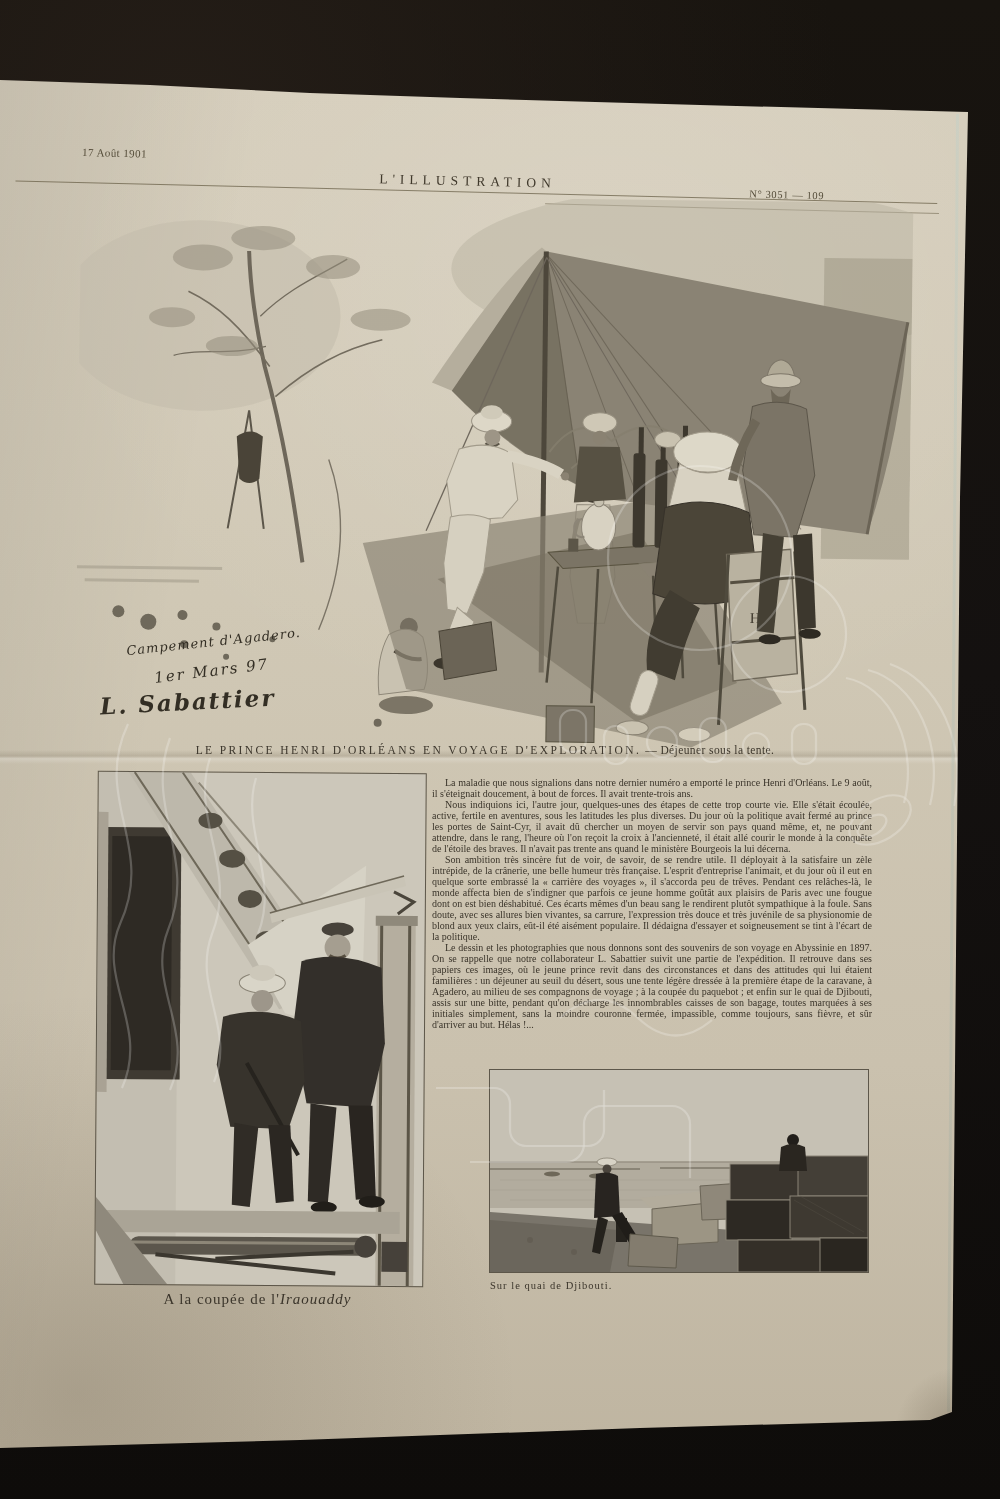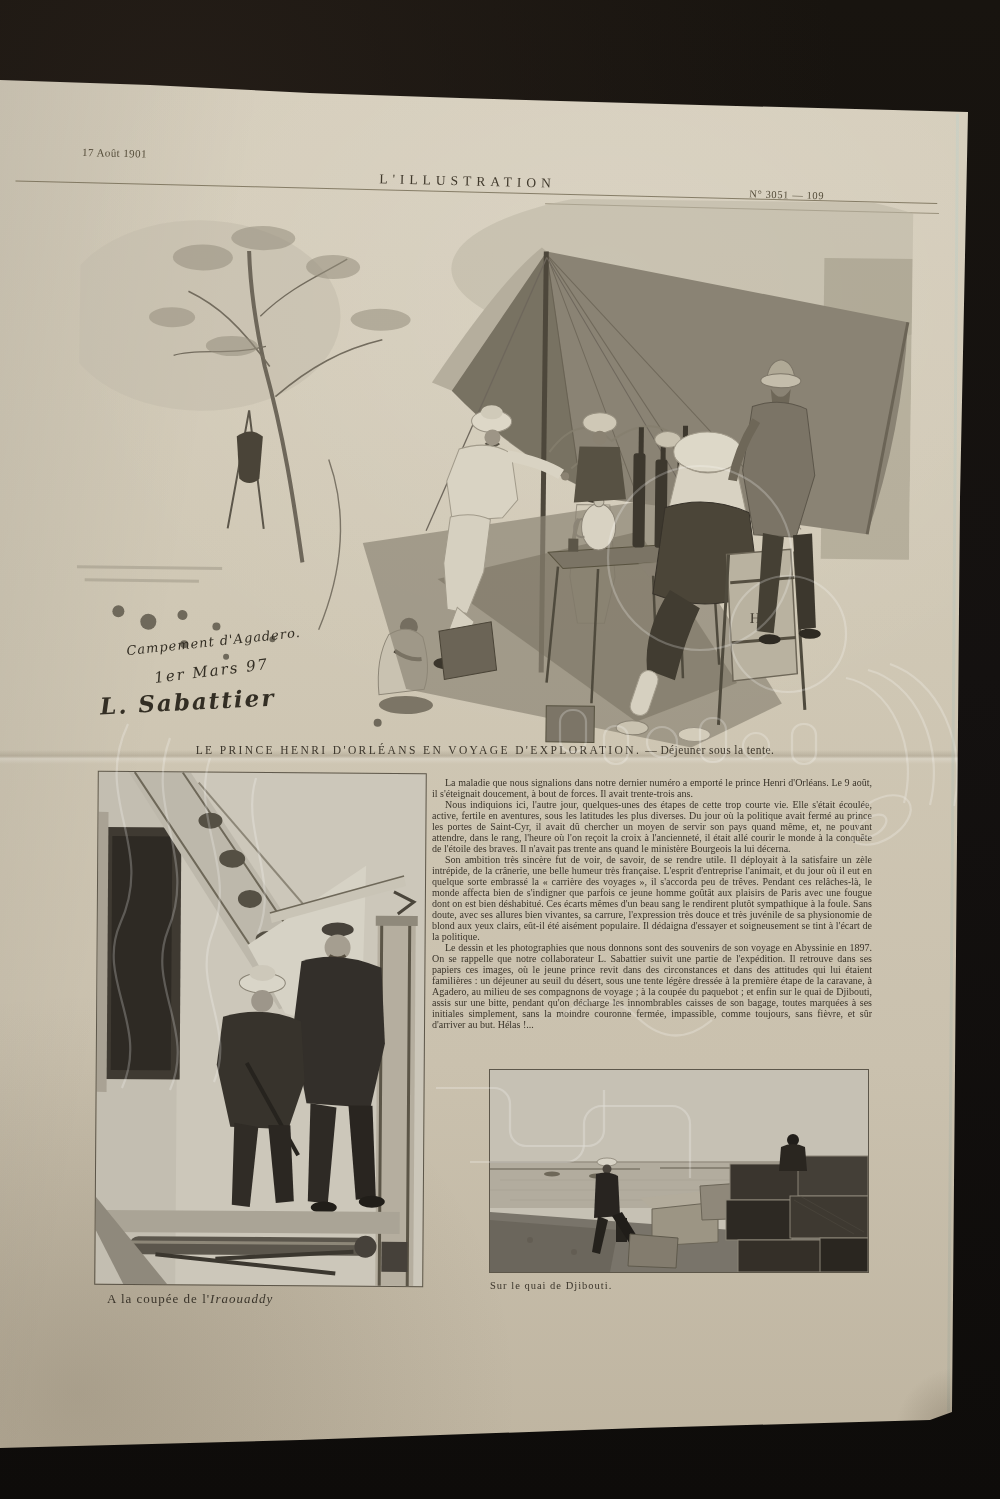--- a/index.html
+++ b/index.html
@@ -58,21 +58,21 @@
   .main-cap .rest{font-size:11.5px;letter-spacing:.4px;}
 
   .photo{position:absolute;outline:1px solid rgba(74,68,56,.85);}
   .photoL{left:97px;top:695px;width:327px;height:512px;transform:rotate(.4deg);}
   .photoR{left:490px;top:992px;width:378px;height:202px;}
 
   .article{position:absolute;left:432px;top:699px;width:440px;color:#3a342a;
     font-size:10px;line-height:11px;text-align:justify;}
   .article p{margin:0;text-indent:13px;}
 
-  .capL{position:absolute;left:107px;top:1213px;width:327px;font-size:13px;
+  .capL{position:absolute;left:94px;top:1213px;width:327px;text-align:center;font-size:15px;
         letter-spacing:1px;color:#3b352b;}
   .capL .it{font-style:italic;}
   .capR{position:absolute;left:490px;top:1202px;width:378px;text-align:left;font-size:10.5px;
         letter-spacing:1px;color:#3b352b;}
 
   .wm{position:absolute;inset:0;opacity:.42;pointer-events:none;}
 </style>
 </head>
 <body>
 

